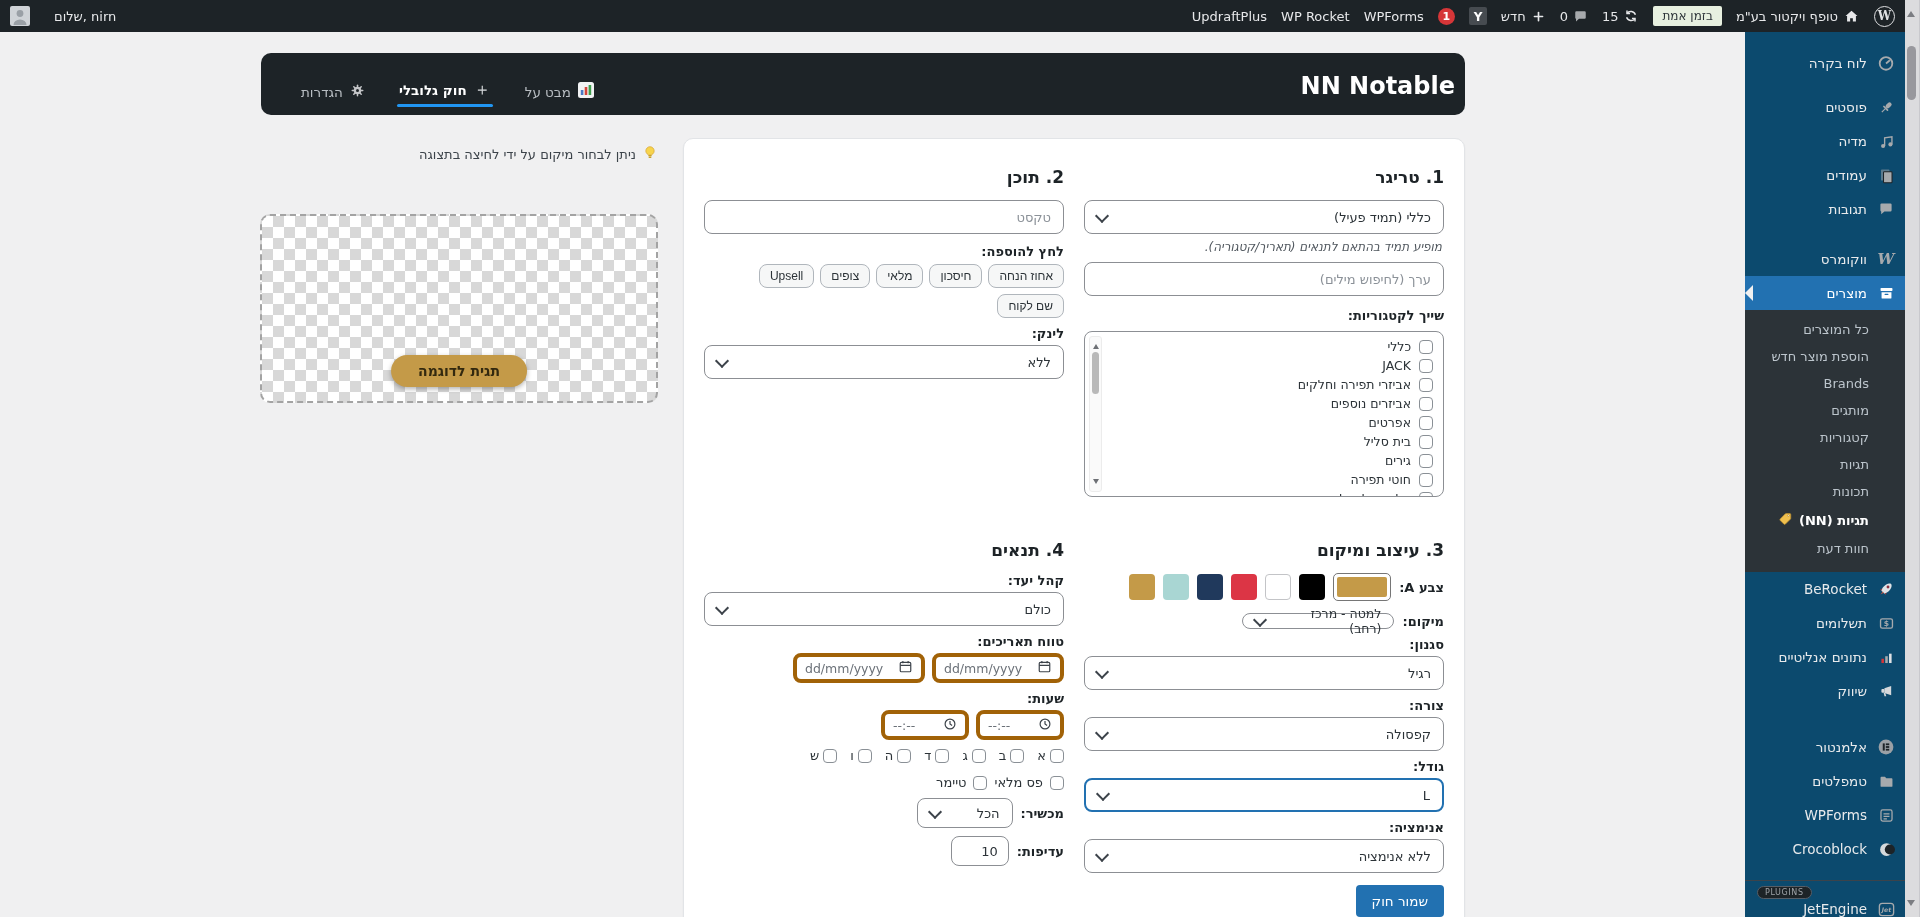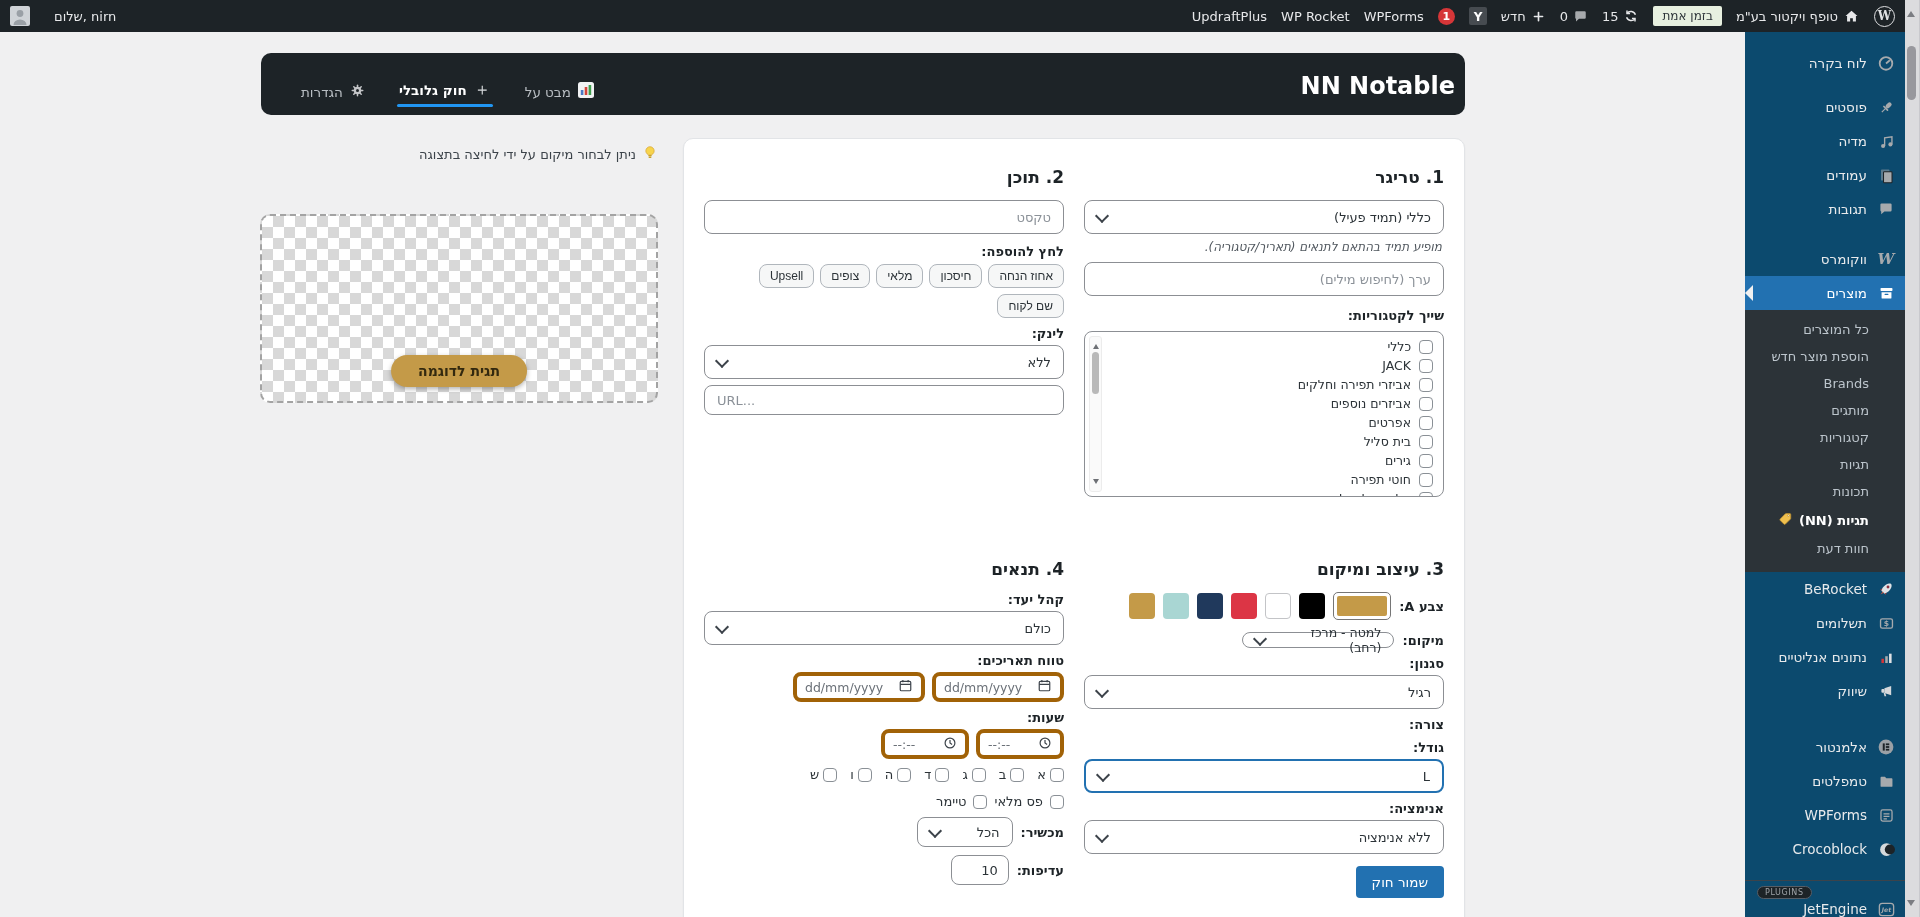--- a/index.html
+++ b/index.html
@@ -505,21 +505,20 @@
         <button class="chip">חיסכון</button>
         <button class="chip">מלאי</button>
         <button class="chip">צופים</button>
         <button class="chip">Upsell</button>
         <button class="chip">שם לקוח</button>
       </div>
       <div class="lbl mt8">לינק:</div>
       <div class="selbox mt4">
         <span>ללא</span>
       </div>
-      <input class="inp mt6" style="height: 30px; direction: ltr; text-align: left;" type="text" placeholder="URL...">
     </div>
 
     <div>
       <h3 class="sec">3. עיצוב ומיקום</h3>
       <div class="colorrow">
         <span class="lbl">צבע A:</span>
         <span class="colorinput">
             <div style="background: rgb(196, 154, 72);"></div>
           </span>
         <span class="swatch" style="background: rgb(0, 0, 0);"></span>
@@ -536,20 +535,23 @@
         </div>
       </div>
       <div class="fieldgrp">
         <span class="lbl">סגנון:</span>
         <div class="selbox">
             <span>רגיל</span>
           </div>
       </div>
       <div class="fieldgrp">
         <span class="lbl">צורה:</span>
+        <div class="selbox">
+            <span>קפסולה</span>
+          </div>
       </div>
       <div class="fieldgrp">
         <span class="lbl">גודל:</span>
         <div class="selbox focus">
             <span>L</span>
           </div>
       </div>
       <div class="fieldgrp">
         <span class="lbl">אנימציה:</span>
         <div class="selbox">

